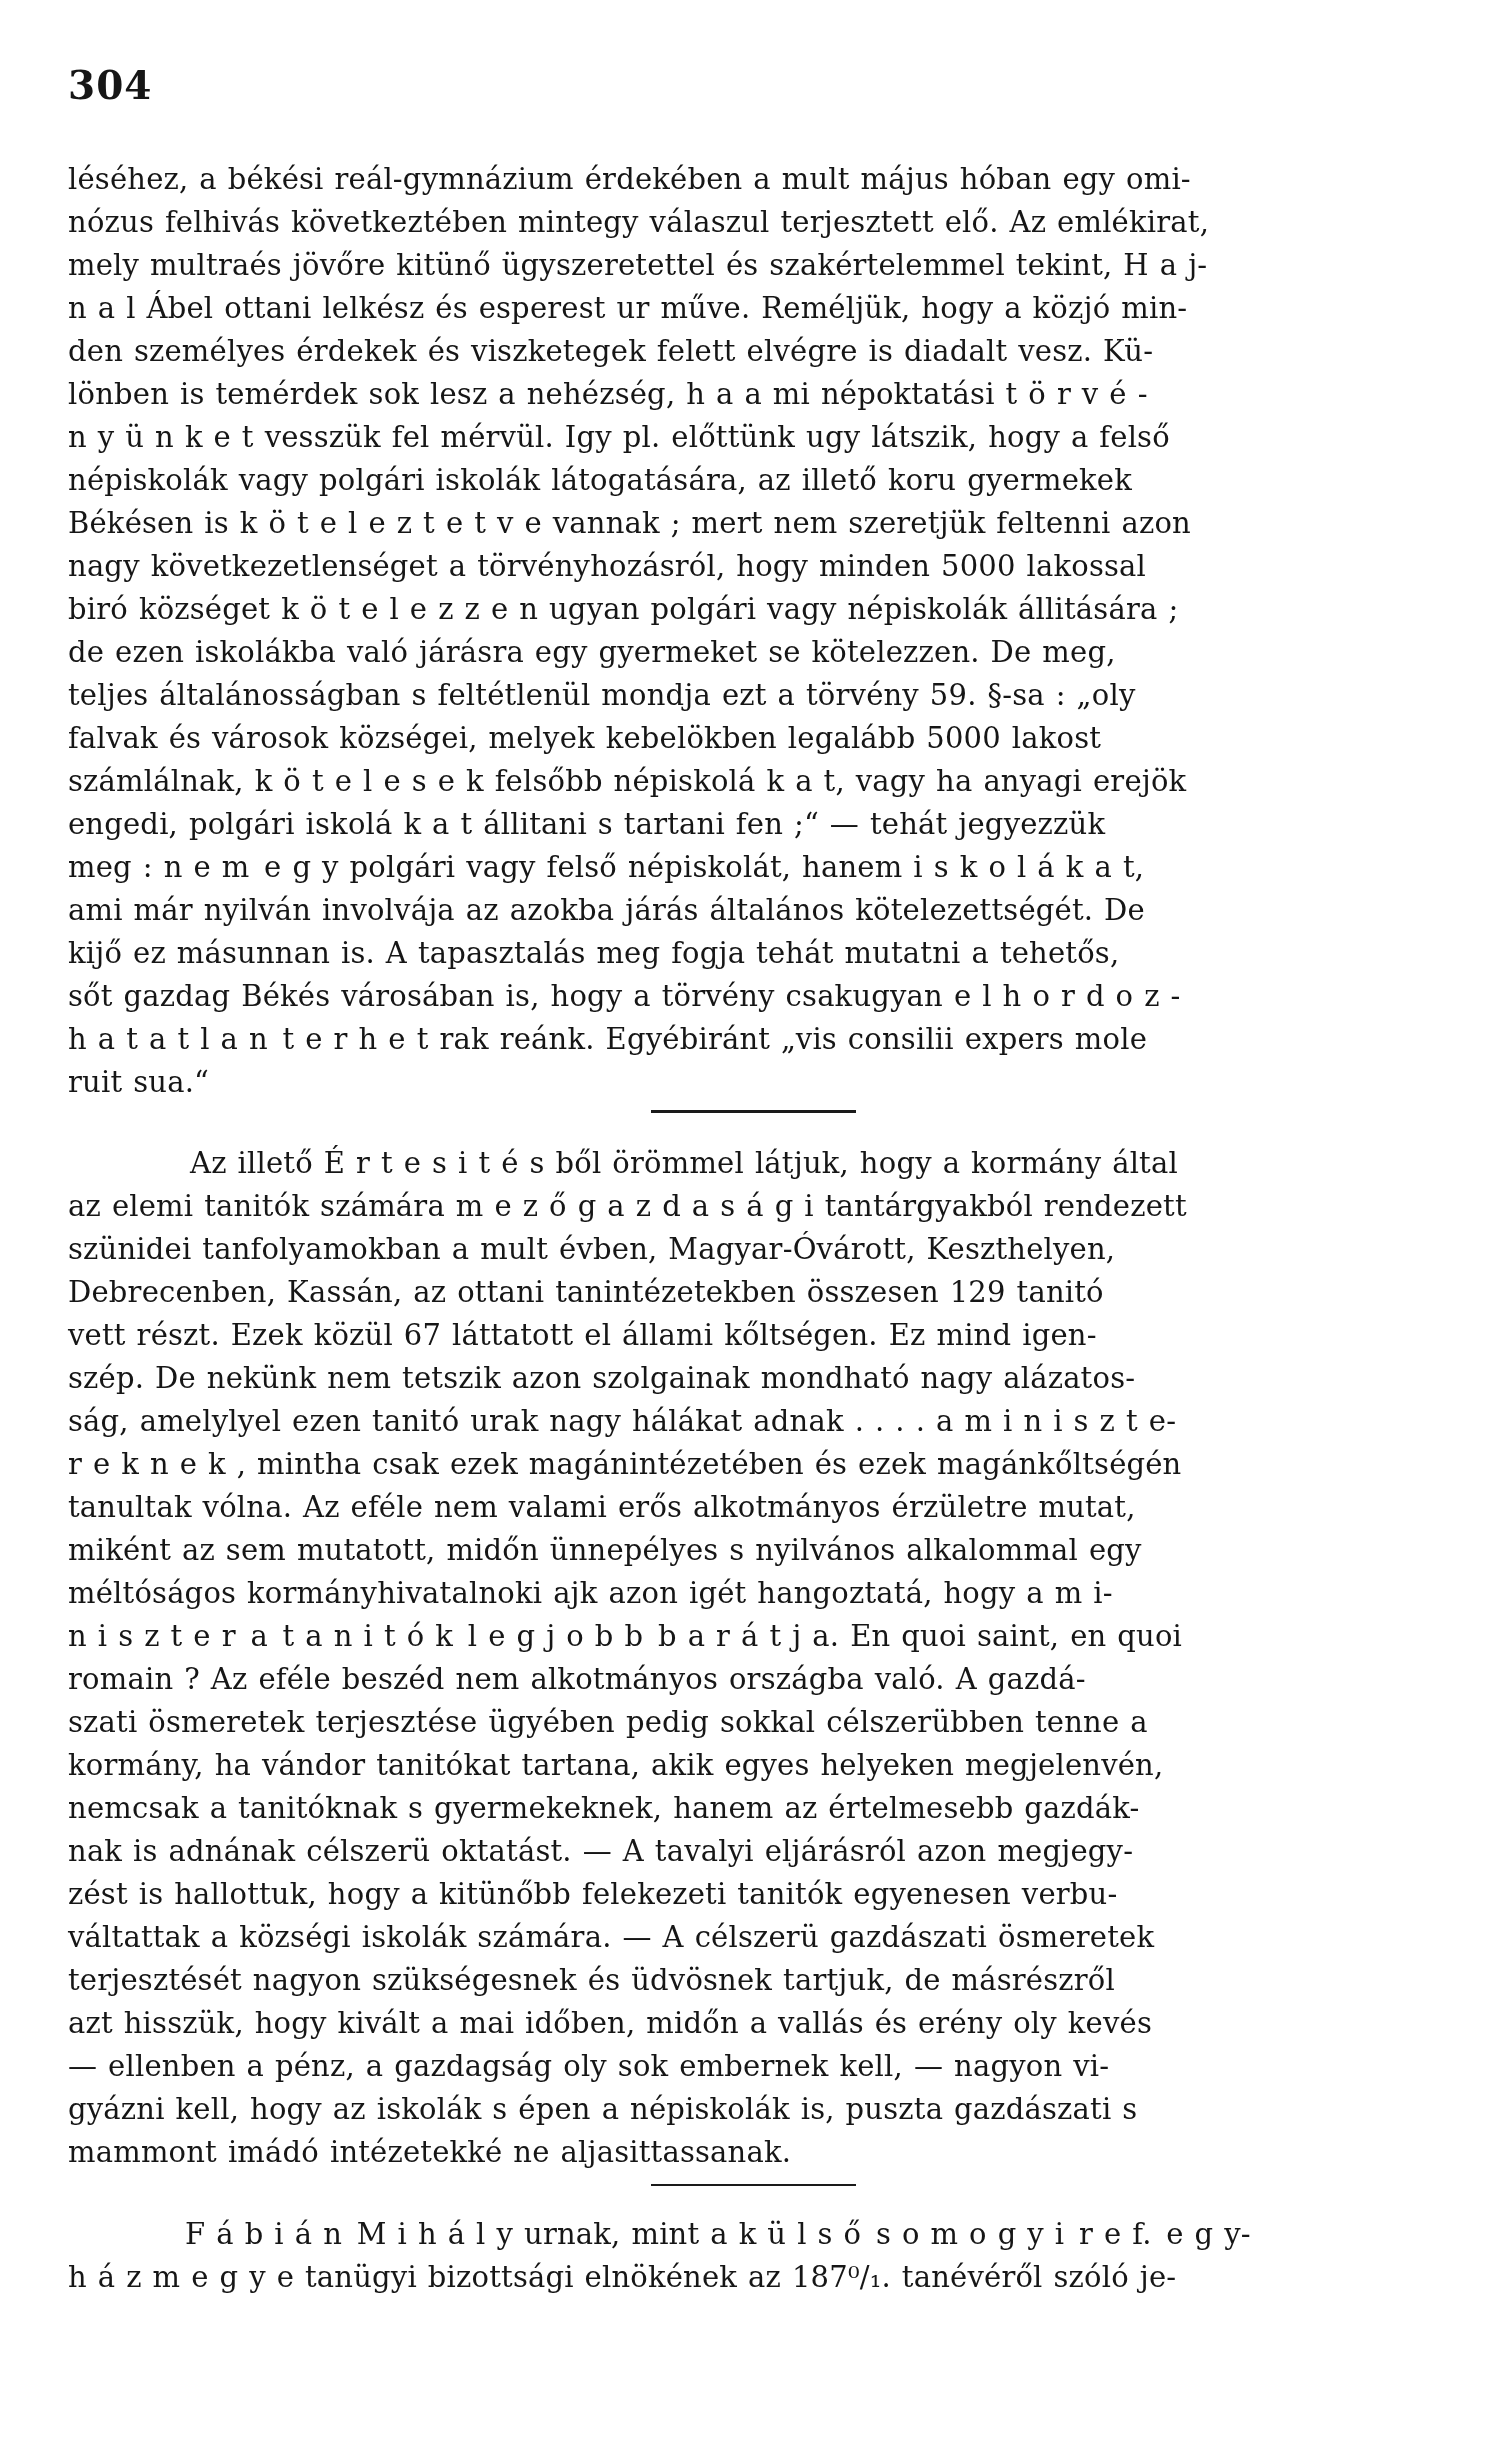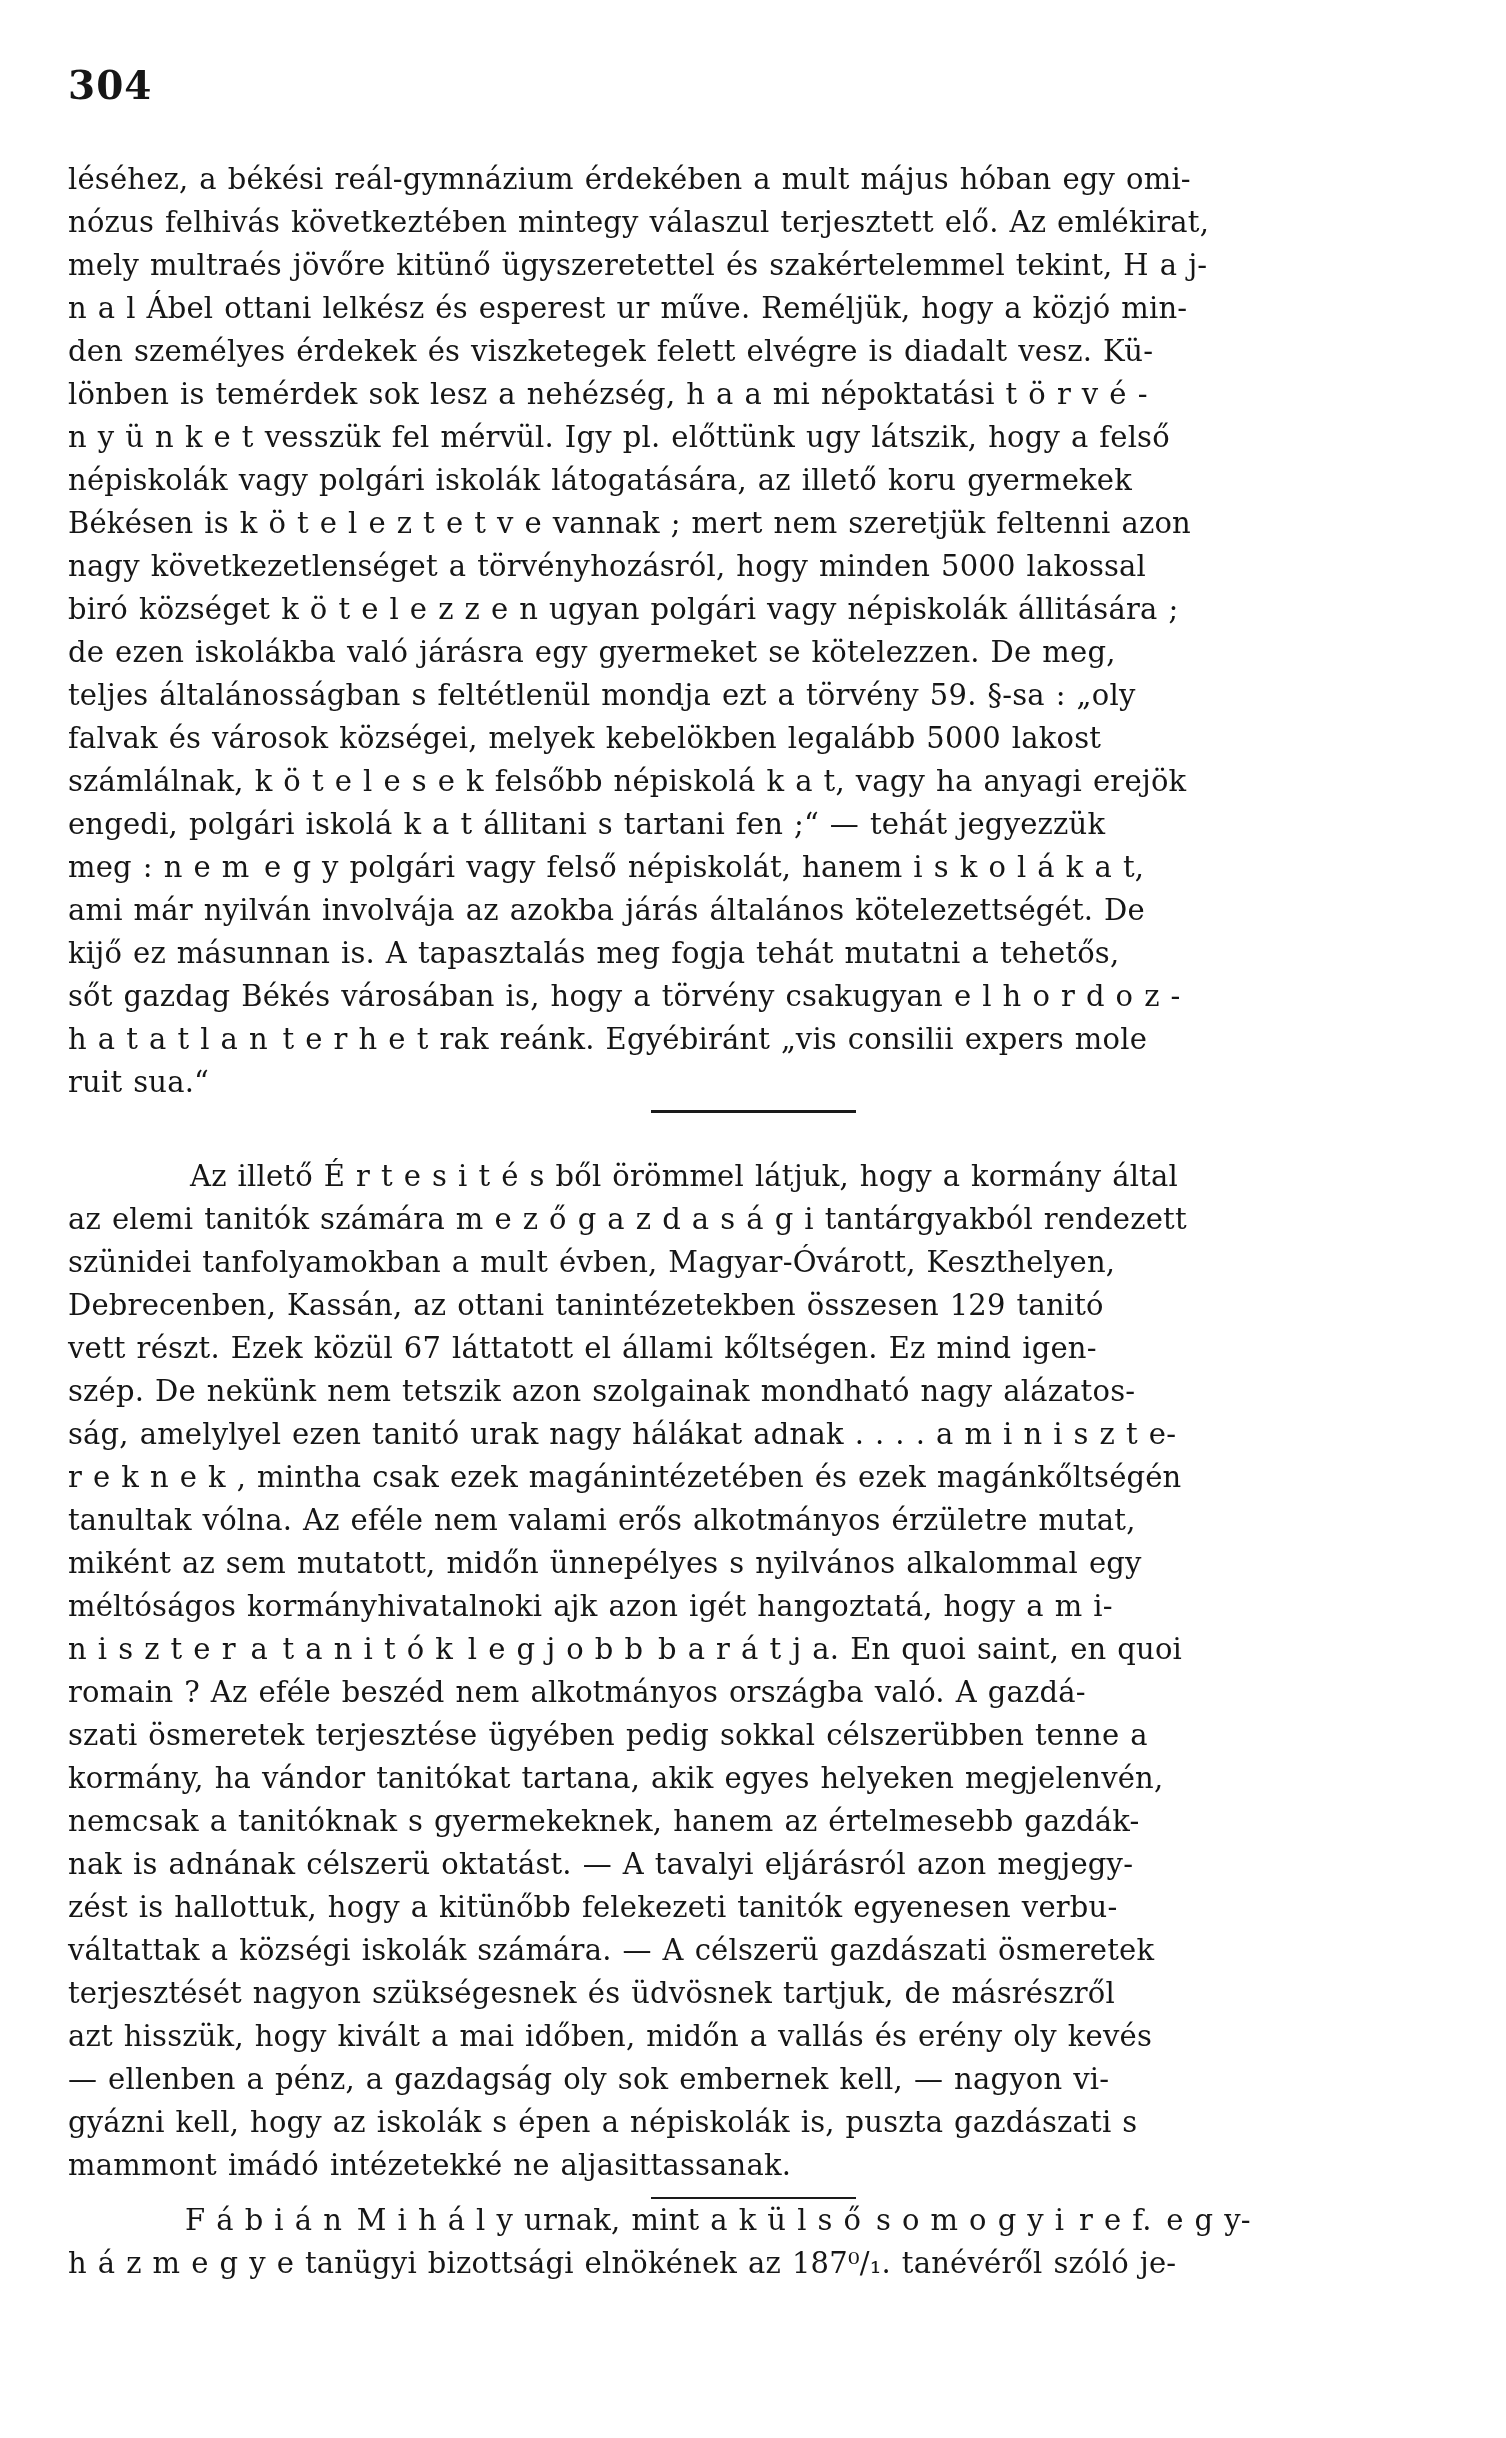--- a/index.html
+++ b/index.html
@@ -30,22 +30,22 @@
   .para {
     margin: 0;
     font-size: 29px;
     line-height: 43px;
     white-space: pre-line;      
     text-align: left;
     letter-spacing: 0.2px;
     word-spacing: 1.5px;
   }
   .para-1 { margin-top: 51px; }
-  .para-2 { margin-top: 42px; text-indent: 122px; }
-  .para-3 { text-indent: 117px; }
+  .para-2 { margin-top: 29px; text-indent: 122px; }
+  .para-3 { margin-top: 27px; text-indent: 117px; }
   .divider {
     width: 205px;
     height: 2.9px;
     background: #1a1a1a;
     margin: 5.9px auto 0 auto;
   }
   .divider-2 { margin-top: 9.8px; }
 </style>
 </head>
 <body>

